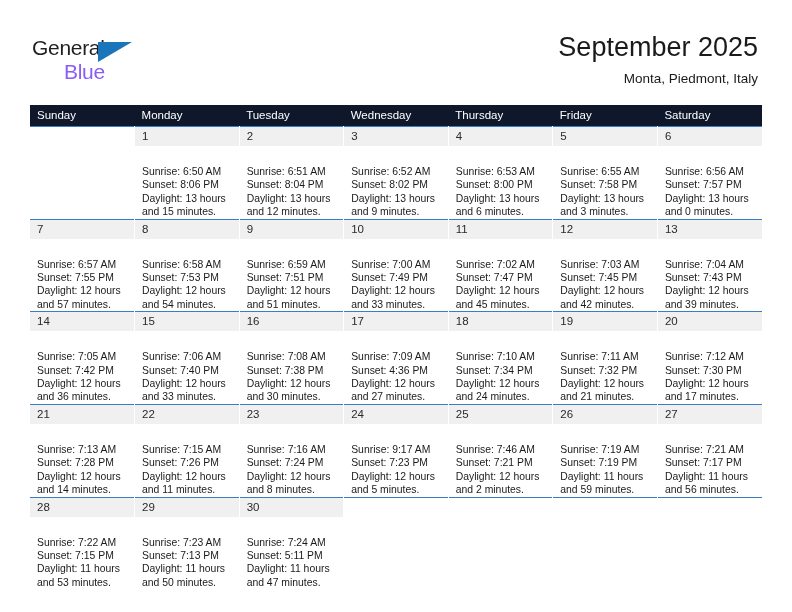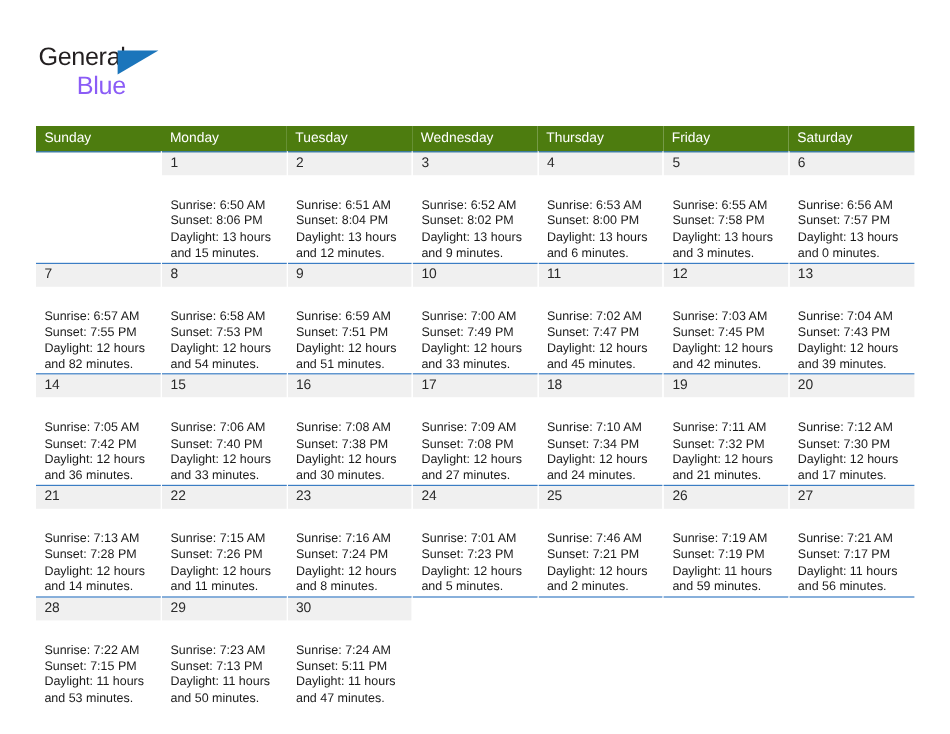--- a/index.html
+++ b/index.html
@@ -88,21 +88,21 @@
   
   .cal {
     position: absolute;
     left: 30px;
     top: 105px;
     width: 732px;
     border-collapse: collapse;
     table-layout: fixed;
   }
   .cal th {
-    background: #4d7c0f;
+    background: #0f172a;
     color: #ffffff;
     font-size: 11.5px;
     font-weight: normal;
     text-align: left;
     padding: 4px 0 5px 7px;
     height: 12px;
     border: none;
   }
   .cal td {
     vertical-align: top;
@@ -140,20 +140,24 @@
 <div class="page">
 
   <div class="top">
 
     <div class="logo">
       <span class="logo-general">General</span>
       <span class="logo-tri"></span>
       <span class="logo-blue">Blue</span>
     </div>
 
+    <div class="title-wrap">
+      <div class="cal-title">September 2025</div>
+      <div class="cal-subtitle">Monta, Piedmont, Italy</div>
+    </div>
 
   </div>
 
   <table class="cal">
     <thead>
       <tr>
         <th>Sunday</th>
         <th>Monday</th>
         <th>Tuesday</th>
         <th>Wednesday</th>
@@ -228,21 +232,21 @@
             </div>
           </td>
         </tr>
         <tr>
           <td>
             <div class="daynum">7</div>
             <div class="details">
               <div>Sunrise: 6:57 AM</div>
               <div>Sunset: 7:55 PM</div>
               <div>Daylight: 12 hours</div>
-              <div>and 82 minutes.</div>
+              <div>and 57 minutes.</div>
             </div>
           </td>
           <td>
             <div class="daynum">8</div>
             <div class="details">
               <div>Sunrise: 6:58 AM</div>
               <div>Sunset: 7:53 PM</div>
               <div>Daylight: 12 hours</div>
               <div>and 54 minutes.</div>
             </div>
@@ -318,21 +322,21 @@
               <div>Sunrise: 7:08 AM</div>
               <div>Sunset: 7:38 PM</div>
               <div>Daylight: 12 hours</div>
               <div>and 30 minutes.</div>
             </div>
           </td>
           <td>
             <div class="daynum">17</div>
             <div class="details">
               <div>Sunrise: 7:09 AM</div>
-              <div>Sunset: 7:08 PM</div>
+              <div>Sunset: 4:36 PM</div>
               <div>Daylight: 12 hours</div>
               <div>and 27 minutes.</div>
             </div>
           </td>
           <td>
             <div class="daynum">18</div>
             <div class="details">
               <div>Sunrise: 7:10 AM</div>
               <div>Sunset: 7:34 PM</div>
               <div>Daylight: 12 hours</div>
@@ -382,21 +386,21 @@
             <div class="details">
               <div>Sunrise: 7:16 AM</div>
               <div>Sunset: 7:24 PM</div>
               <div>Daylight: 12 hours</div>
               <div>and 8 minutes.</div>
             </div>
           </td>
           <td>
             <div class="daynum">24</div>
             <div class="details">
-              <div>Sunrise: 7:01 AM</div>
+              <div>Sunrise: 9:17 AM</div>
               <div>Sunset: 7:23 PM</div>
               <div>Daylight: 12 hours</div>
               <div>and 5 minutes.</div>
             </div>
           </td>
           <td>
             <div class="daynum">25</div>
             <div class="details">
               <div>Sunrise: 7:46 AM</div>
               <div>Sunset: 7:21 PM</div>

